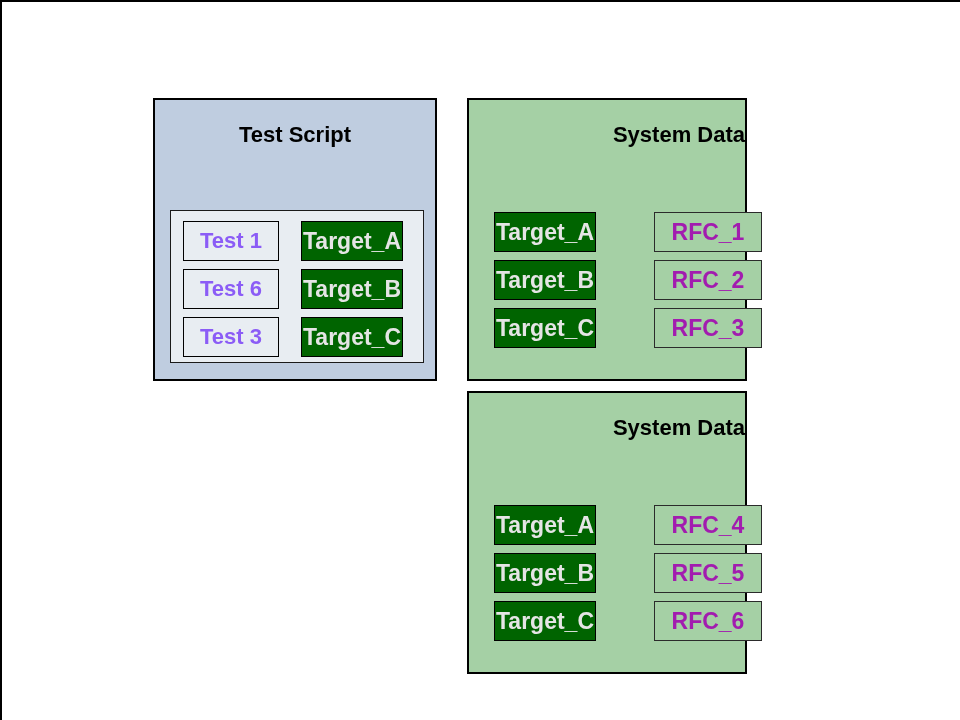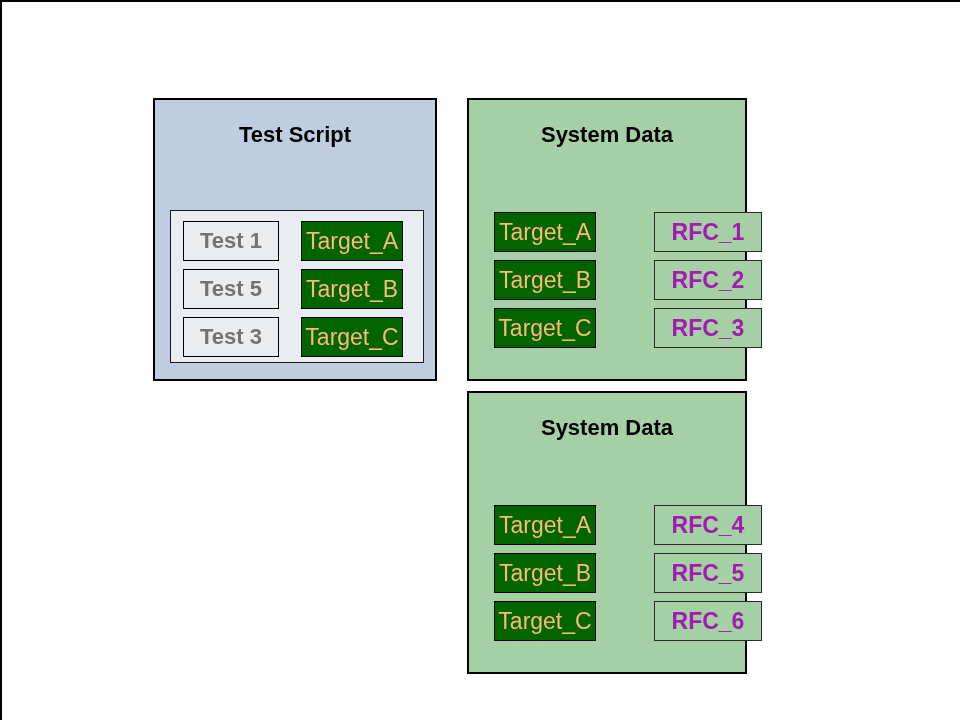--- a/index.html
+++ b/index.html
@@ -85,60 +85,60 @@
     width: 96px;
     height: 40px;
     background: #e8edf2;
     border: 1px solid #000000;
     box-sizing: border-box;
     display: flex;
     align-items: center;
     justify-content: center;
     font-weight: bold;
     font-size: 22px;
-    color: #737373;
+    color: #8b5cf6;
     white-space: nowrap;
   }
 
   
   .target-box {
     position: absolute;
     width: 102px;
     height: 40px;
     background: #006400;
     border: 1px solid #000000;
     box-sizing: border-box;
   }
   .target-box .target-label {
     position: absolute;
     left: 50%;
     top: 50%;
     transform: translate(-50%, -50%);
-    font-weight: normal;
+    font-weight: bold;
     font-size: 23px;
-    color: #fdba74;
+    color: #e5e5e5;
     white-space: nowrap;
     pointer-events: none;
   }
 
   .script-rows .target-box {
     left: 118px;
     top: 0;
   }
 
   
   .data-container {
     background: #a5d0a5;
     border: 2px solid #000000;
     left: 465px;
     width: 280px;
   }
   .data-container.c1 { top: 96px;  height: 283px; }
   .data-container.c2 { top: 389px; height: 283px; }
-  .data-container .panel-title { margin-top: 16px; }
+  .data-container .panel-title { margin-top: 16px; text-align: right; }
 
   .data-rows {
     position: absolute;
     left: 25px;
     top: 112px;
   }
   .data-rows .target-box {
     left: 0;
     top: 0;
   }
@@ -173,21 +173,21 @@
       <div class="script-rows">
 
         <div class="row">
           <div class="test-box">Test 1</div>
           <div class="target-box">
             <span class="target-label">Target_A</span>
           </div>
         </div>
 
         <div class="row">
-          <div class="test-box">Test 5</div>
+          <div class="test-box">Test 6</div>
           <div class="target-box">
             <span class="target-label">Target_B</span>
           </div>
         </div>
 
         <div class="row">
           <div class="test-box">Test 3</div>
           <div class="target-box">
             <span class="target-label">Target_C</span>
           </div>

